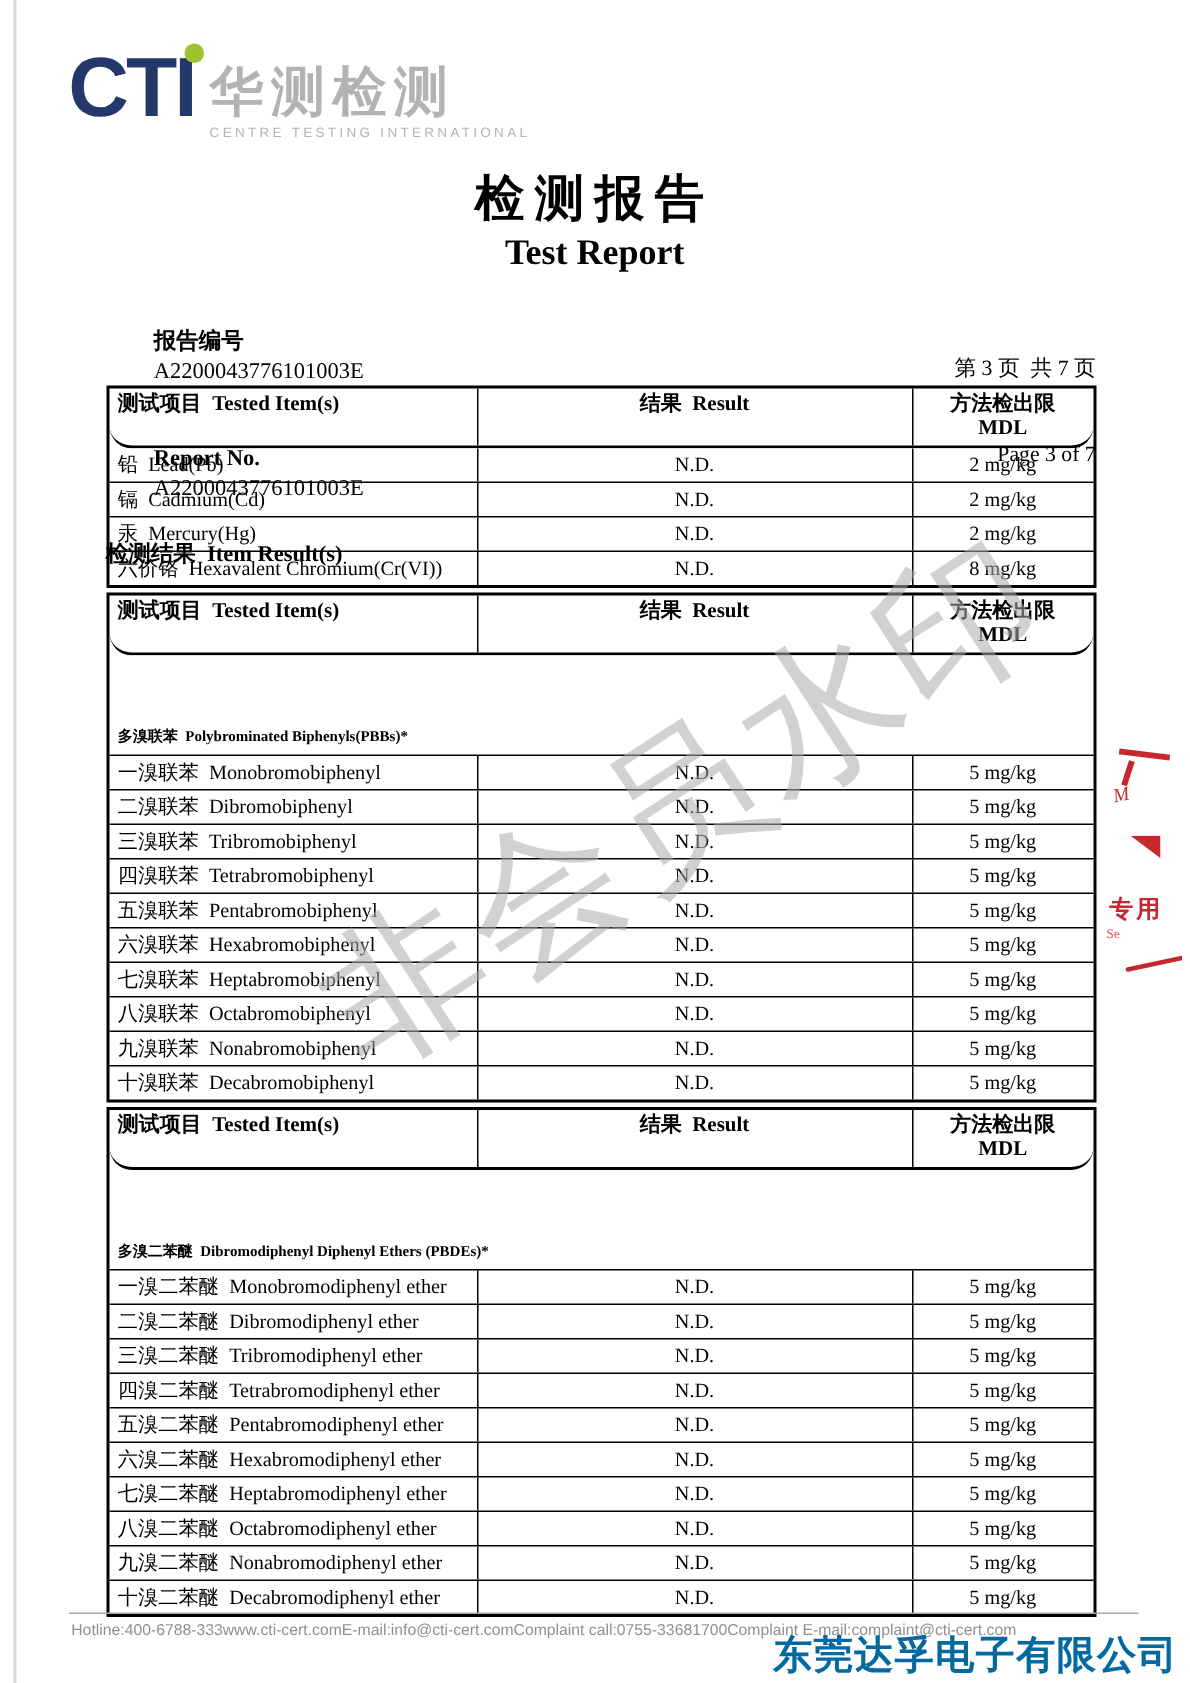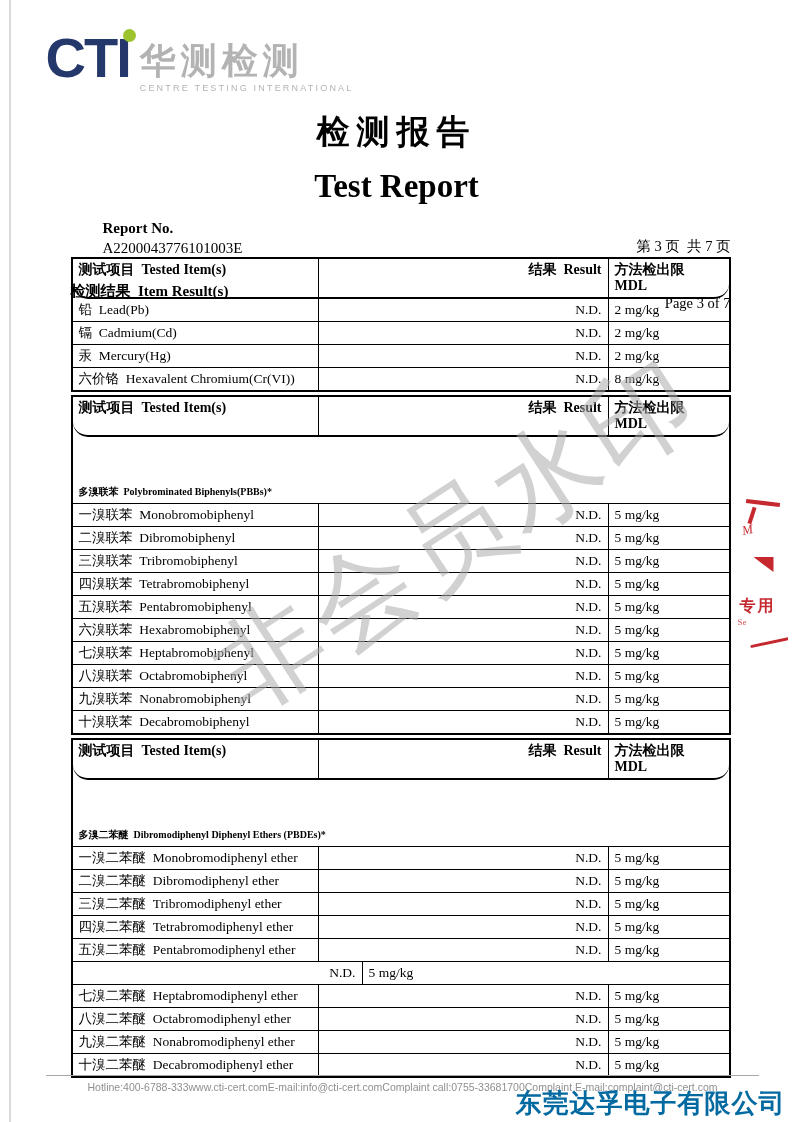--- a/index.html
+++ b/index.html
@@ -25,39 +25,39 @@
     font-size:36px; line-height:38px; letter-spacing:5px; font-weight:600; color:#b3b3b3;
   }
   .logo-sub {
     font-family:"Liberation Sans","DejaVu Sans",sans-serif;
     font-size:9px; letter-spacing:2.2px; color:#b3b3b3; margin-top:3px; white-space:nowrap;
   }
 
   
   .title { position:absolute; left:0; top:110px; width:100%; text-align:center; }
   .title-cn { font-size:33px; font-weight:bold; letter-spacing:7px; }
-  .title-en { font-size:33px; font-weight:bold; margin-top:13px; }
+  .title-en { font-size:24px; font-weight:bold; margin-top:1px; }
 
   
   .report-info { position:absolute; left:65px; top:199px; width:660px; display:flex; justify-content:space-between; }
   .ri-row { line-height:19px; white-space:pre-wrap; }
   .ri-label { display:inline-block; width:84px; font-weight:bold; font-size:15px; }
   .ri-value { font-size:15px; }
   .ri-section { font-weight:bold; font-size:15px; margin-top:5px; white-space:pre-wrap; }
   .ri-right { text-align:right; font-size:14.5px; line-height:19px; white-space:pre-wrap; }
 
   
   .tables { position:absolute; left:65px; top:257px; width:660px; }
   .ctable { border:2px solid #000; background:transparent; }
   .ctable + .ctable { margin-top:3px; }
   .trow { display:flex; }
   .cell { padding:3px 6px; font-size:13.5px; line-height:16px; white-space:pre-wrap; }
   .c1 { width:246px; border-right:1px solid #000; text-align:left; }
-  .c2 { width:290px; border-right:1px solid #000; text-align:right; }
-  .c3 { flex:1; text-align:left; }
+  .c2 { width:290px; border-right:1px solid #000; text-align:center; }
+  .c3 { flex:1; text-align:center; }
   .head .cell { font-weight:bold; font-size:14px; }
   .head { border-bottom:2px solid #000;border-radius:15px; }
   .section-row { border-bottom:1px solid #000; font-weight:bold; }
   .section-row .cell { font-size:10px;margin-top:44px; }
   .rows-wrap .trow { border-bottom:1px solid #000; }
   .rows-wrap .trow:last-child { border-bottom:none;font-family:Liberation Serif, serif; }
 
   
   .watermark {
     position:absolute; left:155px; top:455px; width:590px; height:160px;
@@ -75,21 +75,21 @@
   .st-script { position:absolute; left:6px; top:27px; color:#c5282f; font-style:italic; font-size:13px; transform:rotate(-12deg); }
   .st-tri { position:absolute; left:18px; top:62px; width:20px; height:15px; background:#c5282f; clip-path:polygon(0 0,100% 0,100% 100%); }
   .st-text { position:absolute; left:4px; top:101px; color:#c5282f; font-weight:bold; font-size:16px; letter-spacing:2px; white-space:nowrap; }
   .st-sub { position:absolute; left:2px; top:122px; color:#d4555a; font-size:9px; white-space:nowrap; }
   .st-arc { position:absolute; left:14px; top:146px; width:40px; height:3px; background:#c5282f; transform:rotate(-12deg); border-radius:2px; }
 
   
   .footer-line { position:absolute; left:40px; top:1075px; width:713px; border-top:1px solid #a8a8a8; }
   .footer-row {
     position:absolute; left:42px; top:1081px; width:710px;
-    display:flex; justify-content:center;
+    display:flex; justify-content:flex-start;
     font-family:"Liberation Sans","DejaVu Sans",sans-serif;
     font-size:10.5px; color:#8f8f8f; white-space:nowrap;
   }
   .company {
     position:absolute; right:2px; top:1086px;
     font-family:"Liberation Sans","DejaVu Sans",sans-serif;
     font-size:26px; font-weight:bold; letter-spacing:1px; z-index:8;
   }
 </style>
 </head>
@@ -109,20 +109,24 @@
     </div>
   </div>
 
   <div class="title">
     <div class="title-cn">检测报告</div>
     <div class="title-en">Test Report</div>
   </div>
 
   <div class="report-info">
     <div class="ri-left">
+      <div class="ri-row">
+        <span class="ri-label">报告编号</span>
+        <span class="ri-value">A2200043776101003E</span>
+      </div>
       <div class="ri-row">
         <span class="ri-label">Report No.</span>
         <span class="ri-value">A2200043776101003E</span>
       </div>
       <div class="ri-section">检测结果  Item Result(s)</div>
     </div>
     <div class="ri-right">
       <div>第 3 页  共 7 页</div>
       <div>Page 3 of 7</div>
     </div>
@@ -272,20 +276,21 @@
             <div class="cell c3">5 mg/kg</div>
           </div>
 
           <div class="trow">
             <div class="cell c1">五溴二苯醚  Pentabromodiphenyl ether</div>
             <div class="cell c2">N.D.</div>
             <div class="cell c3">5 mg/kg</div>
           </div>
 
           <div class="trow">
+            <div class="cell c1">六溴二苯醚  Hexabromodiphenyl ether</div>
             <div class="cell c2">N.D.</div>
             <div class="cell c3">5 mg/kg</div>
           </div>
 
           <div class="trow">
             <div class="cell c1">七溴二苯醚  Heptabromodiphenyl ether</div>
             <div class="cell c2">N.D.</div>
             <div class="cell c3">5 mg/kg</div>
           </div>
 

